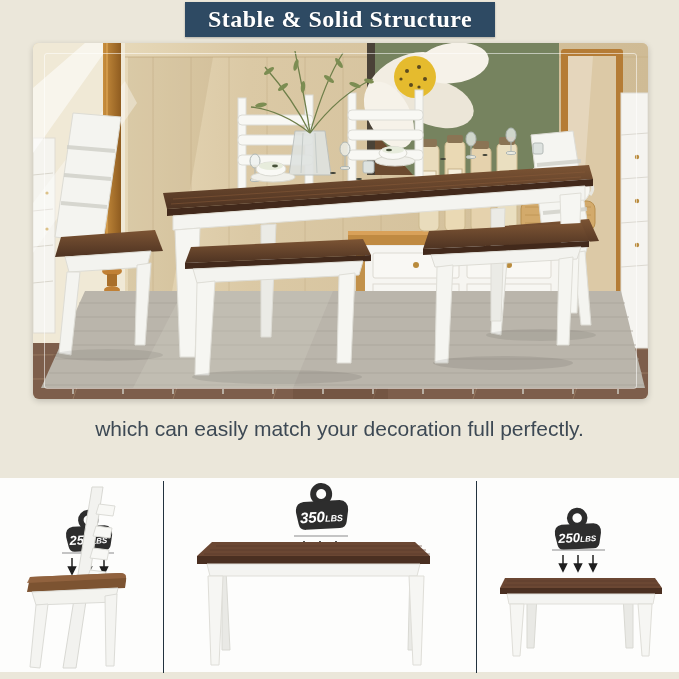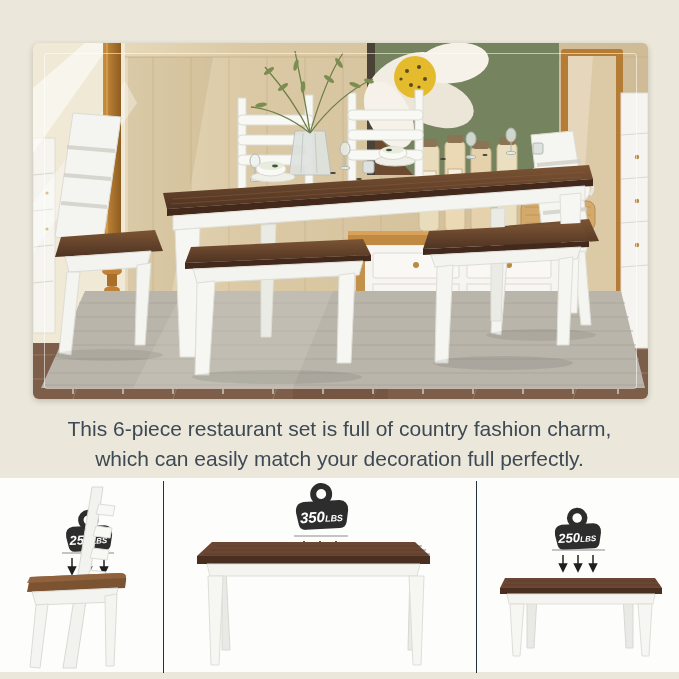--- a/index.html
+++ b/index.html
@@ -80,20 +80,23 @@
     font-family:"Liberation Sans", sans-serif;
     font-weight:700;font-style:italic;
     fill:#ffffff;
   }
 </style>
 </head>
 <body>
 
 <div class="stage">
 
+  <div class="banner">
+    <div class="banner-title">Stable &amp; Solid Structure</div>
+  </div>
 
   <div class="photo">
     <svg viewBox="0 0 615 356" preserveAspectRatio="none">
       <defs>
         <linearGradient id="wallG" x1="0" y1="0" x2="1" y2="0">
           <stop offset="0" stop-color="#eee3c6"></stop>
           <stop offset="0.35" stop-color="#dbc9a5"></stop>
           <stop offset="1" stop-color="#cfbb95"></stop>
         </linearGradient>
         <linearGradient id="walnutG" x1="0" y1="0" x2="0" y2="1">
@@ -420,21 +423,20 @@
         <polygon points="160,226 330,218 326,232 164,240" fill="#f3f3ef" stroke="#dddcd5"></polygon>
         <polygon points="164,240 182,238 176,332 162,332" fill="#f6f6f2" stroke="#dfded7"></polygon>
         <polygon points="306,232 322,230 318,320 304,320" fill="#f6f6f2" stroke="#dfded7"></polygon>
         <ellipse cx="244" cy="334" rx="85" ry="7" fill="#000" opacity=".08"></ellipse>
       </g>
     </svg>
     <div class="photo-outline"></div>
   </div>
 
   <div class="desc">
-    <span>This 6-piece restaurant set is full of country fashion charm,</span>
     <span>which can easily match your decoration full perfectly.</span>
   </div>
 
   <div class="panels">
 
     <div class="panel panel-chair">
       <svg viewBox="0 0 163 194">
         <g transform="rotate(-3 89 55)">
           <circle cx="89" cy="42" r="7.5" fill="none" stroke="#2d2d2d" stroke-width="5.5"></circle>
           <path d="M73,48 h32 q8,1 7,10 l-2,10 q-1,5 -6,5 h-30 q-5,0 -6,-5 l-2,-10 q-1,-9 7,-10 z" fill="#2d2d2d"></path>

